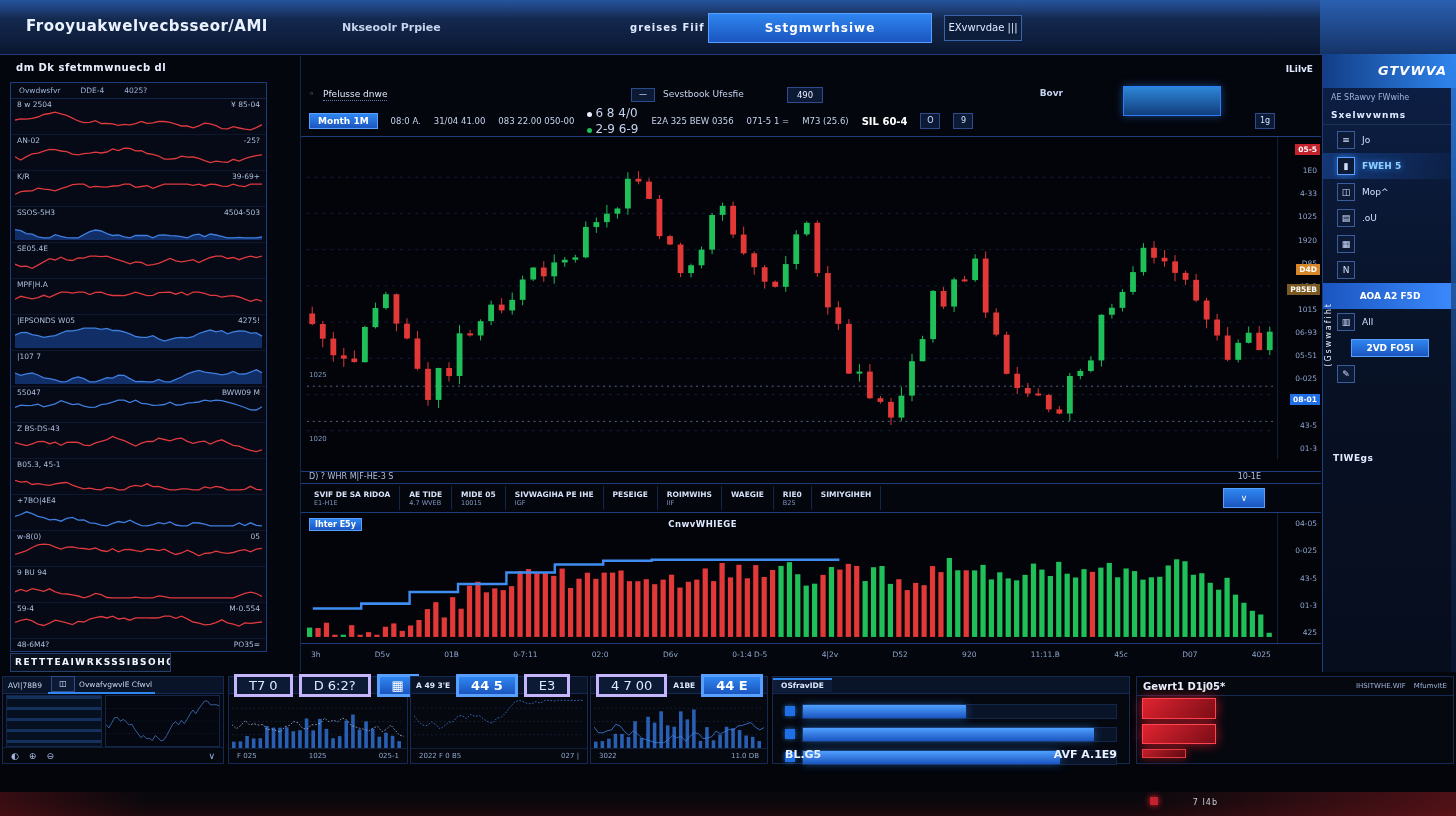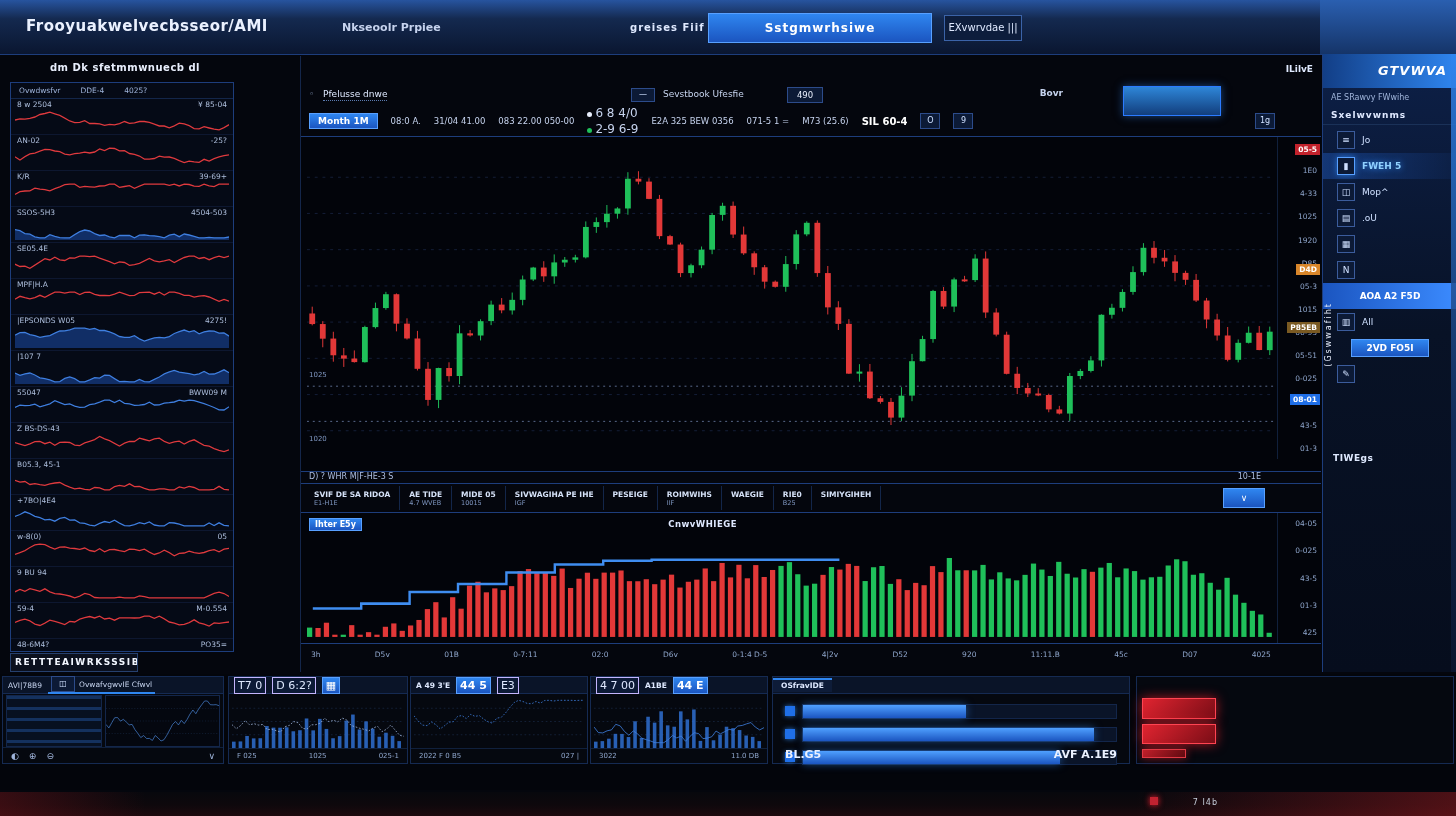--- a/index.html
+++ b/index.html
@@ -13,21 +13,21 @@
     background:linear-gradient(180deg,#2a5fb0,#153468);}
   .tb-title{position:absolute;left:26px;top:17px;font-size:15px;font-weight:bold;color:#eaf1ff;letter-spacing:.5px;}
   .tb-sub{position:absolute;left:342px;top:21px;font-size:11px;font-weight:bold;color:#c6d3ee;}
   .tb-small{position:absolute;left:630px;top:22px;font-size:10px;font-weight:bold;color:#dfe9ff;letter-spacing:1px;}
   .tb-primary{position:absolute;left:708px;top:13px;width:222px;height:28px;
     background:linear-gradient(180deg,#2f86f0,#1b55c0);border:1px solid #58a0ff;color:#fff;
     font-weight:bold;font-size:12px;text-align:center;line-height:28px;letter-spacing:1px;}
   .tb-secondary{position:absolute;left:944px;top:15px;width:76px;height:24px;border:1px solid #3b63a8;
     background:#0d1d3c;color:#dfe9ff;font-size:10px;text-align:center;line-height:24px;}
   
-  .leftcol{position:absolute;left:10px;top:56px;width:224px;height:616px;text-align:center;}
+  .leftcol{position:absolute;left:10px;top:56px;width:257px;height:616px;}
   .lc-title{height:24px;line-height:24px;font-size:10px;font-weight:bold;color:#e8eefc;letter-spacing:.5px;padding-left:6px;}
   .watchlist{position:absolute;left:0;top:26px;right:0;bottom:20px;border:1px solid #1d3d7c;background:#050a16;overflow:hidden;}
   .wl-head{display:flex;gap:20px;padding:3px 8px;font-size:7.5px;color:#9fb4da;border-bottom:1px solid #13264a;}
   .wl-row{position:relative;height:34px;border-bottom:1px solid #0d1730;padding:1px 4px 0;}
   .wl-top{display:flex;justify-content:space-between;font-size:7.5px;color:#aebfdd;height:9px;line-height:9px;padding:0 2px;}
   .wl-chart{position:absolute;left:4px;right:4px;top:11px;bottom:2px;}
   .lc-marquee{position:absolute;left:0;bottom:0;right:96px;height:17px;line-height:17px;background:#0b101e;
     border:1px solid #26406e;color:#f2f6ff;font-weight:bold;font-size:9px;letter-spacing:1.5px;
     white-space:nowrap;overflow:hidden;padding-left:4px;}
   
@@ -119,21 +119,21 @@
   .rs-tiwegs{margin-top:66px;padding:0 10px;font-size:9px;font-weight:bold;color:#dfe9ff;letter-spacing:.5px;}
   .rs-vert{position:absolute;left:1px;top:248px;writing-mode:vertical-rl;transform:rotate(180deg);
     font-size:8px;color:#e8eefc;letter-spacing:2px;}
   .rs-scroll{position:absolute;right:0;top:0;bottom:0;width:6px;
     background:linear-gradient(180deg,#2f86f0,#14305e 60%,#0a1630);opacity:.85;}
   
   .bottomrow{position:absolute;left:0;top:674px;width:1456px;height:116px;background:#03050b;}
   .bp{position:absolute;top:2px;height:88px;background:#05080f;border:1px solid #152a52;box-sizing:border-box;}
   .bp-head{height:16px;display:flex;align-items:center;gap:6px;padding:0 5px;font-size:7.5px;color:#c6d3ee;
     background:#0a1428;border-bottom:1px solid #152a52;white-space:nowrap;}
-  .chip{border:1px solid #c4b5fd;background:#0c1a36;color:#dfe9ff;font-size:11px;padding:1px 3px;}
+  .chip{border:3px solid #c4b5fd;background:#0c1a36;color:#dfe9ff;font-size:13px;padding:1px 12px;}
   .chip.blue{background:linear-gradient(180deg,#2f86f0,#1b55c0);border-color:#58a0ff;color:#fff;font-weight:bold;}
   .bp-foot{position:absolute;left:0;right:0;bottom:0;height:14px;display:flex;align-items:center;
     justify-content:space-between;padding:0 8px;font-size:7px;color:#8fa6cc;border-top:1px solid #10203c;}
   .bp-chart{position:absolute;left:3px;right:3px;top:18px;bottom:15px;}
   
   .pa{left:2px;width:222px;}
   .pa .tab{display:flex;align-items:center;gap:4px;border-bottom:2px solid #2f86f0;height:15px;padding:0 3px;}
   .pa-body{position:absolute;left:3px;right:3px;top:18px;bottom:16px;display:flex;gap:3px;}
   .pa-list{width:94px;border:1px solid #13264a;
     background:repeating-linear-gradient(180deg,#14315e 0 3px,#071020 3px 11px);}
@@ -593,21 +593,21 @@
         <span class="ytick">05-51</span>
         <span class="ytick">0-025</span>
         <span class="ytick">04-05</span>
         <span class="ytick">43-5</span>
         <span class="ytick">01-3</span>
       </div>
     <div class="ylab a">1025</div>
     <div class="ylab b">1020</div>
   <div class="ybadge" style="top: 2%; background: rgb(194, 34, 44);">05-5</div>
       <div class="ybadge" style="top: 38%; background: rgb(216, 134, 42);">D4D</div>
-      <div class="ybadge" style="top: 44%; background: rgb(122, 90, 34); margin-top: 38px;">P85EB</div>
+      <div class="ybadge" style="top: 44%; background: rgb(122, 90, 34);">P85EB</div>
       <div class="ybadge" style="top: 77%; background: rgb(31, 111, 232);">08-01</div>
     </div>
 
   <div class="mc-cfoot">
     <span>D) ? WHR M|F-HE-3 S</span>
     <span class="cf-r">10-1E</span>
   </div>
 
   <div class="mc-subtabs">
     <div class="stabs">
@@ -1006,20 +1006,27 @@
           </div>
         </div>
       </div>
     <div class="pe-foot">
       <span>BL.G5</span>
       <span>AVF A.1E9</span>
     </div>
   </div>
 
   <div class="bp pf">
+    <div class="pf-head">
+      <span class="pf-title">Gewrt1 D1j05*</span>
+      <span class="pf-hr">
+        <span>IHSITWHE.WIF</span>
+        <span>MfumvItE</span>
+      </span>
+    </div>
     <div class="pf-body">
       <div class="pf-redcol">
         <div class="pf-redblock"></div>
         <div class="pf-redblock"></div>
         <div class="pf-redsmall"></div>
       </div>
     </div>
   </div>
 
 </section>

